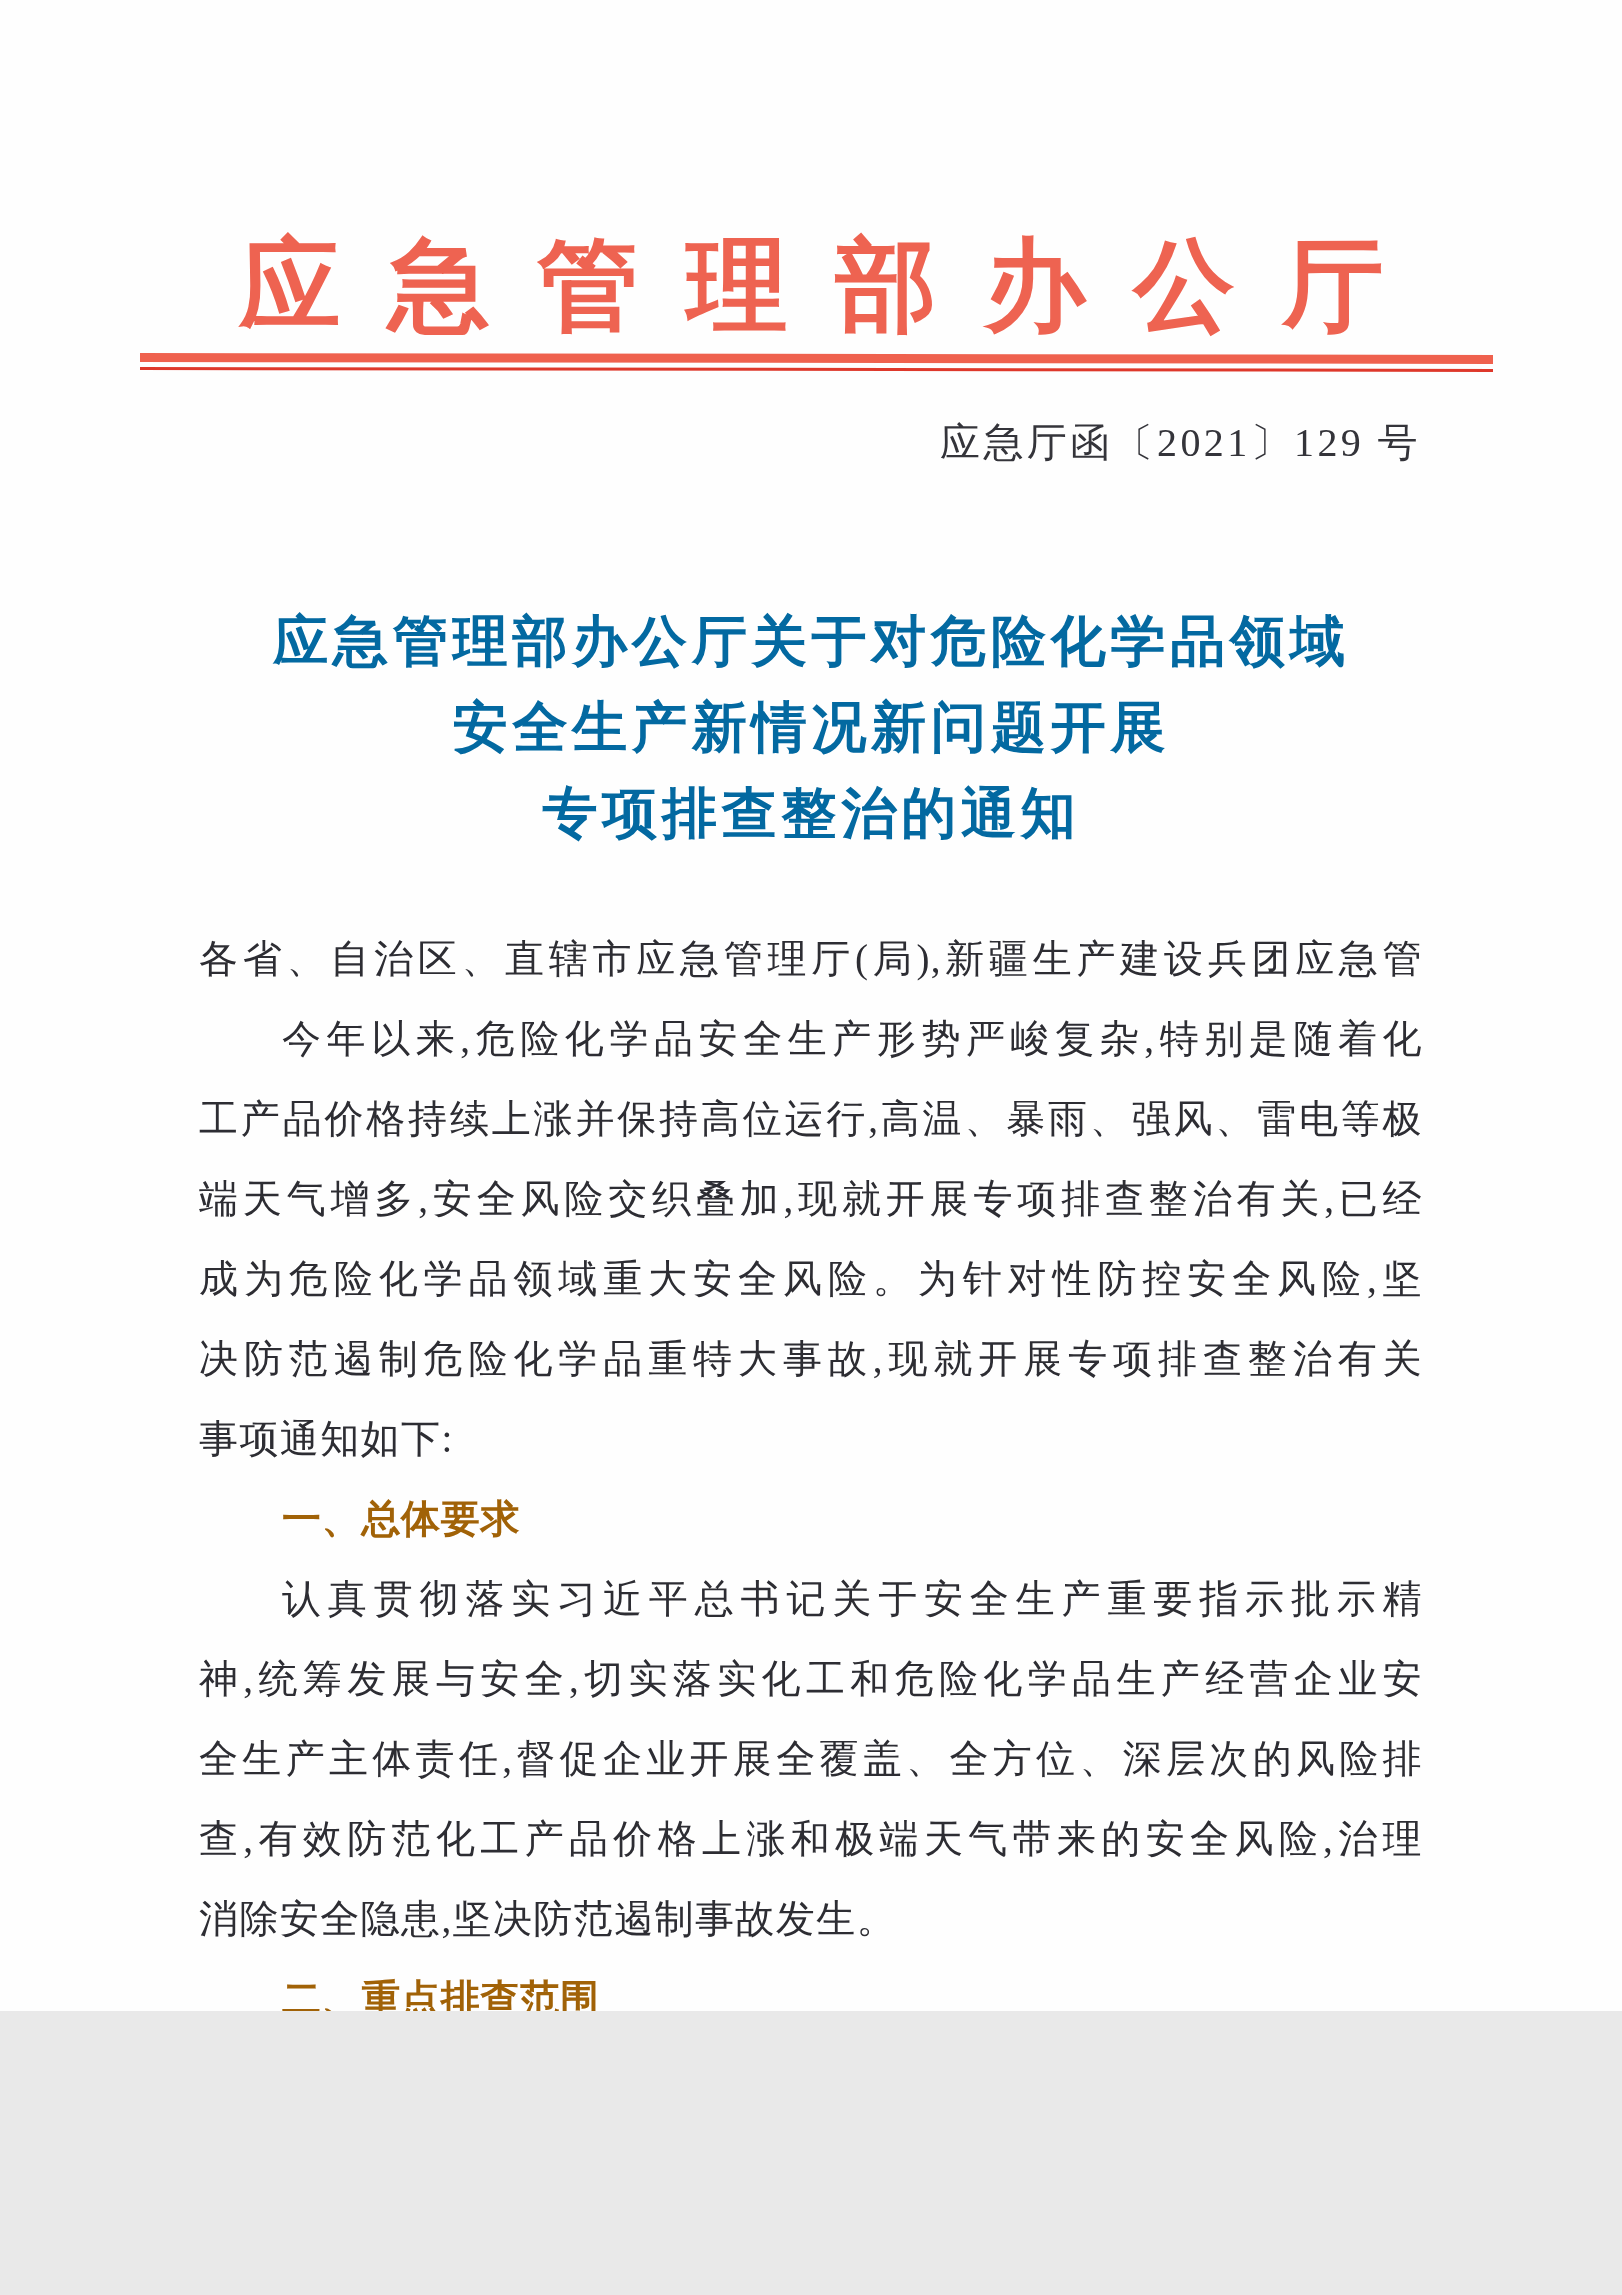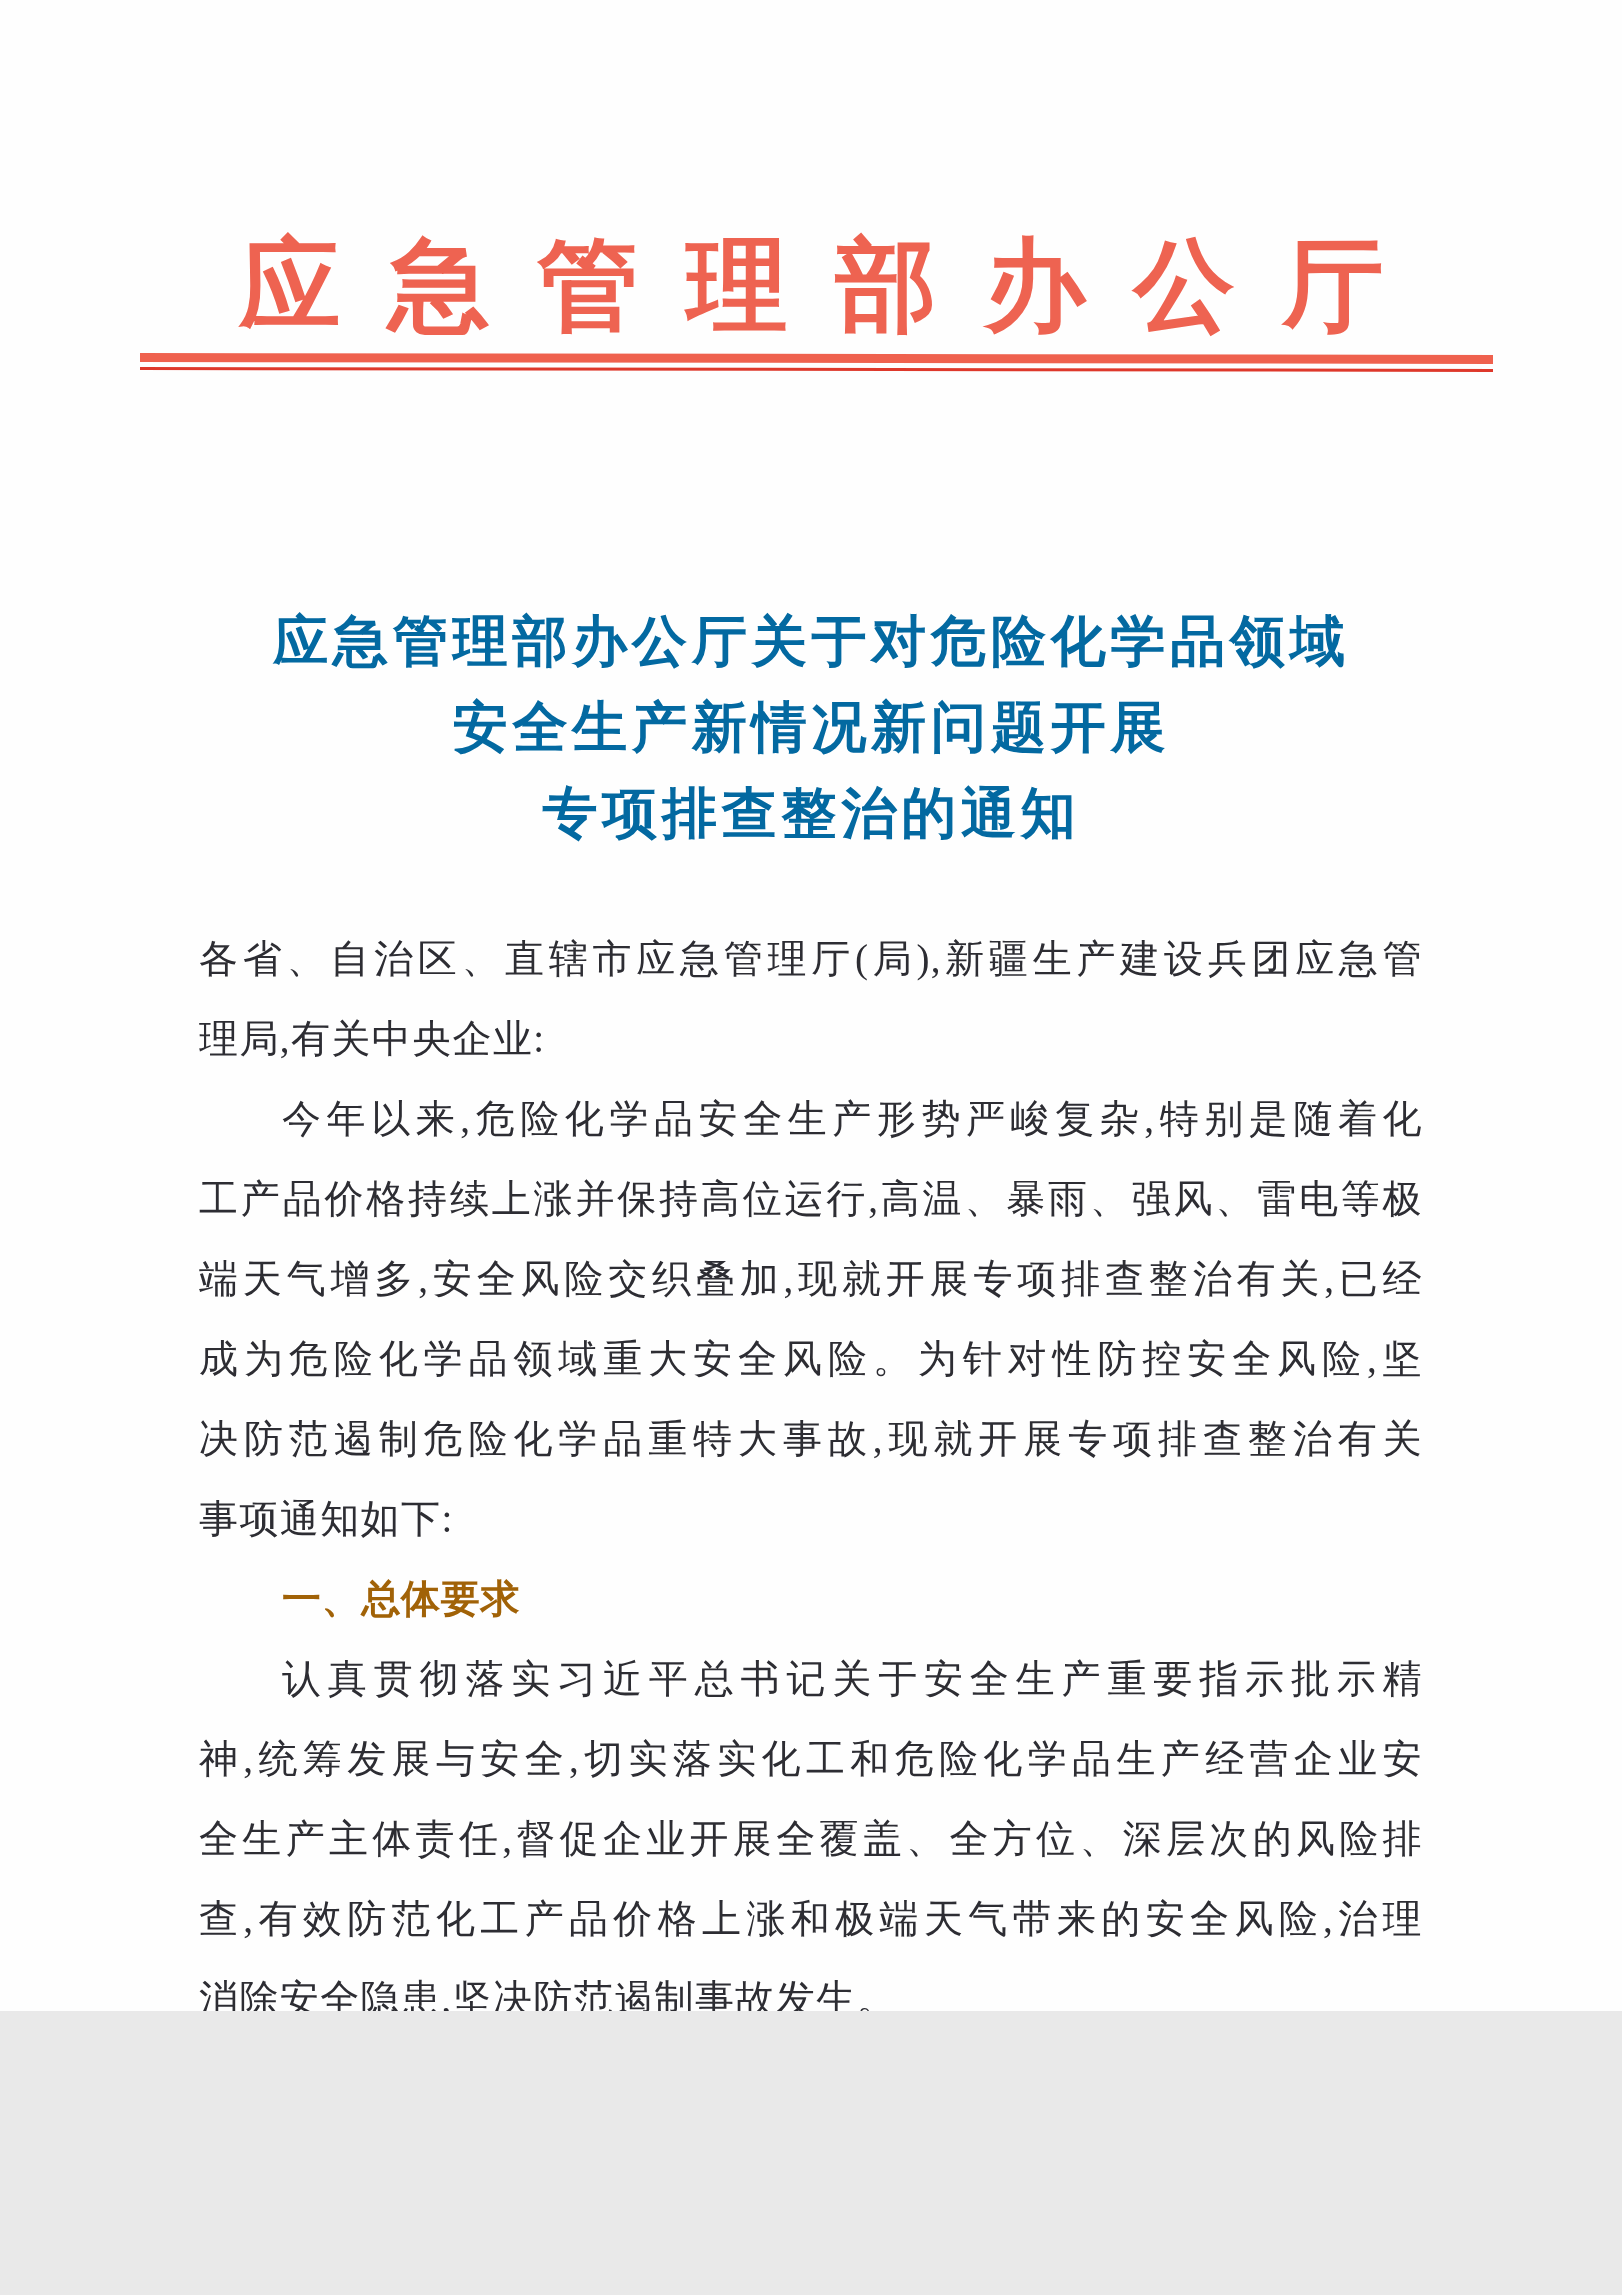--- a/index.html
+++ b/index.html
@@ -95,30 +95,30 @@
 </head>
 <body>
 
 <div class="page">
 
   <div class="masthead">应急管理部办公厅</div>
 
   <div class="rule rule-top-thick"></div>
   <div class="rule rule-top-thin"></div>
 
+  <div class="doc-number">应急厅函〔2021〕129 号</div>
 
   <div class="title">
     <div>应急管理部办公厅关于对危险化学品领域</div>
     <div>安全生产新情况新问题开展</div>
     <div>专项排查整治的通知</div>
   </div>
 
   <div class="body-text">
     <div class="line full">各省、自治区、直辖市应急管理厅(局),新疆生产建设兵团应急管</div>
-    <div class="line">理局,有关中央企业:</div>
     <div class="line indent full">今年以来,危险化学品安全生产形势严峻复杂,特别是随着化</div>
     <div class="line full">工产品价格持续上涨并保持高位运行,高温、暴雨、强风、雷电等极</div>
     <div class="line full">端天气增多,安全风险交织叠加,现就开展专项排查整治有关,已经</div>
     <div class="line full">成为危险化学品领域重大安全风险。为针对性防控安全风险,坚</div>
     <div class="line full">决防范遏制危险化学品重特大事故,现就开展专项排查整治有关</div>
     <div class="line">事项通知如下:</div>
     <div class="line indent heading">一、总体要求</div>
     <div class="line indent full">认真贯彻落实习近平总书记关于安全生产重要指示批示精</div>
     <div class="line full">神,统筹发展与安全,切实落实化工和危险化学品生产经营企业安</div>
     <div class="line full">全生产主体责任,督促企业开展全覆盖、全方位、深层次的风险排</div>

